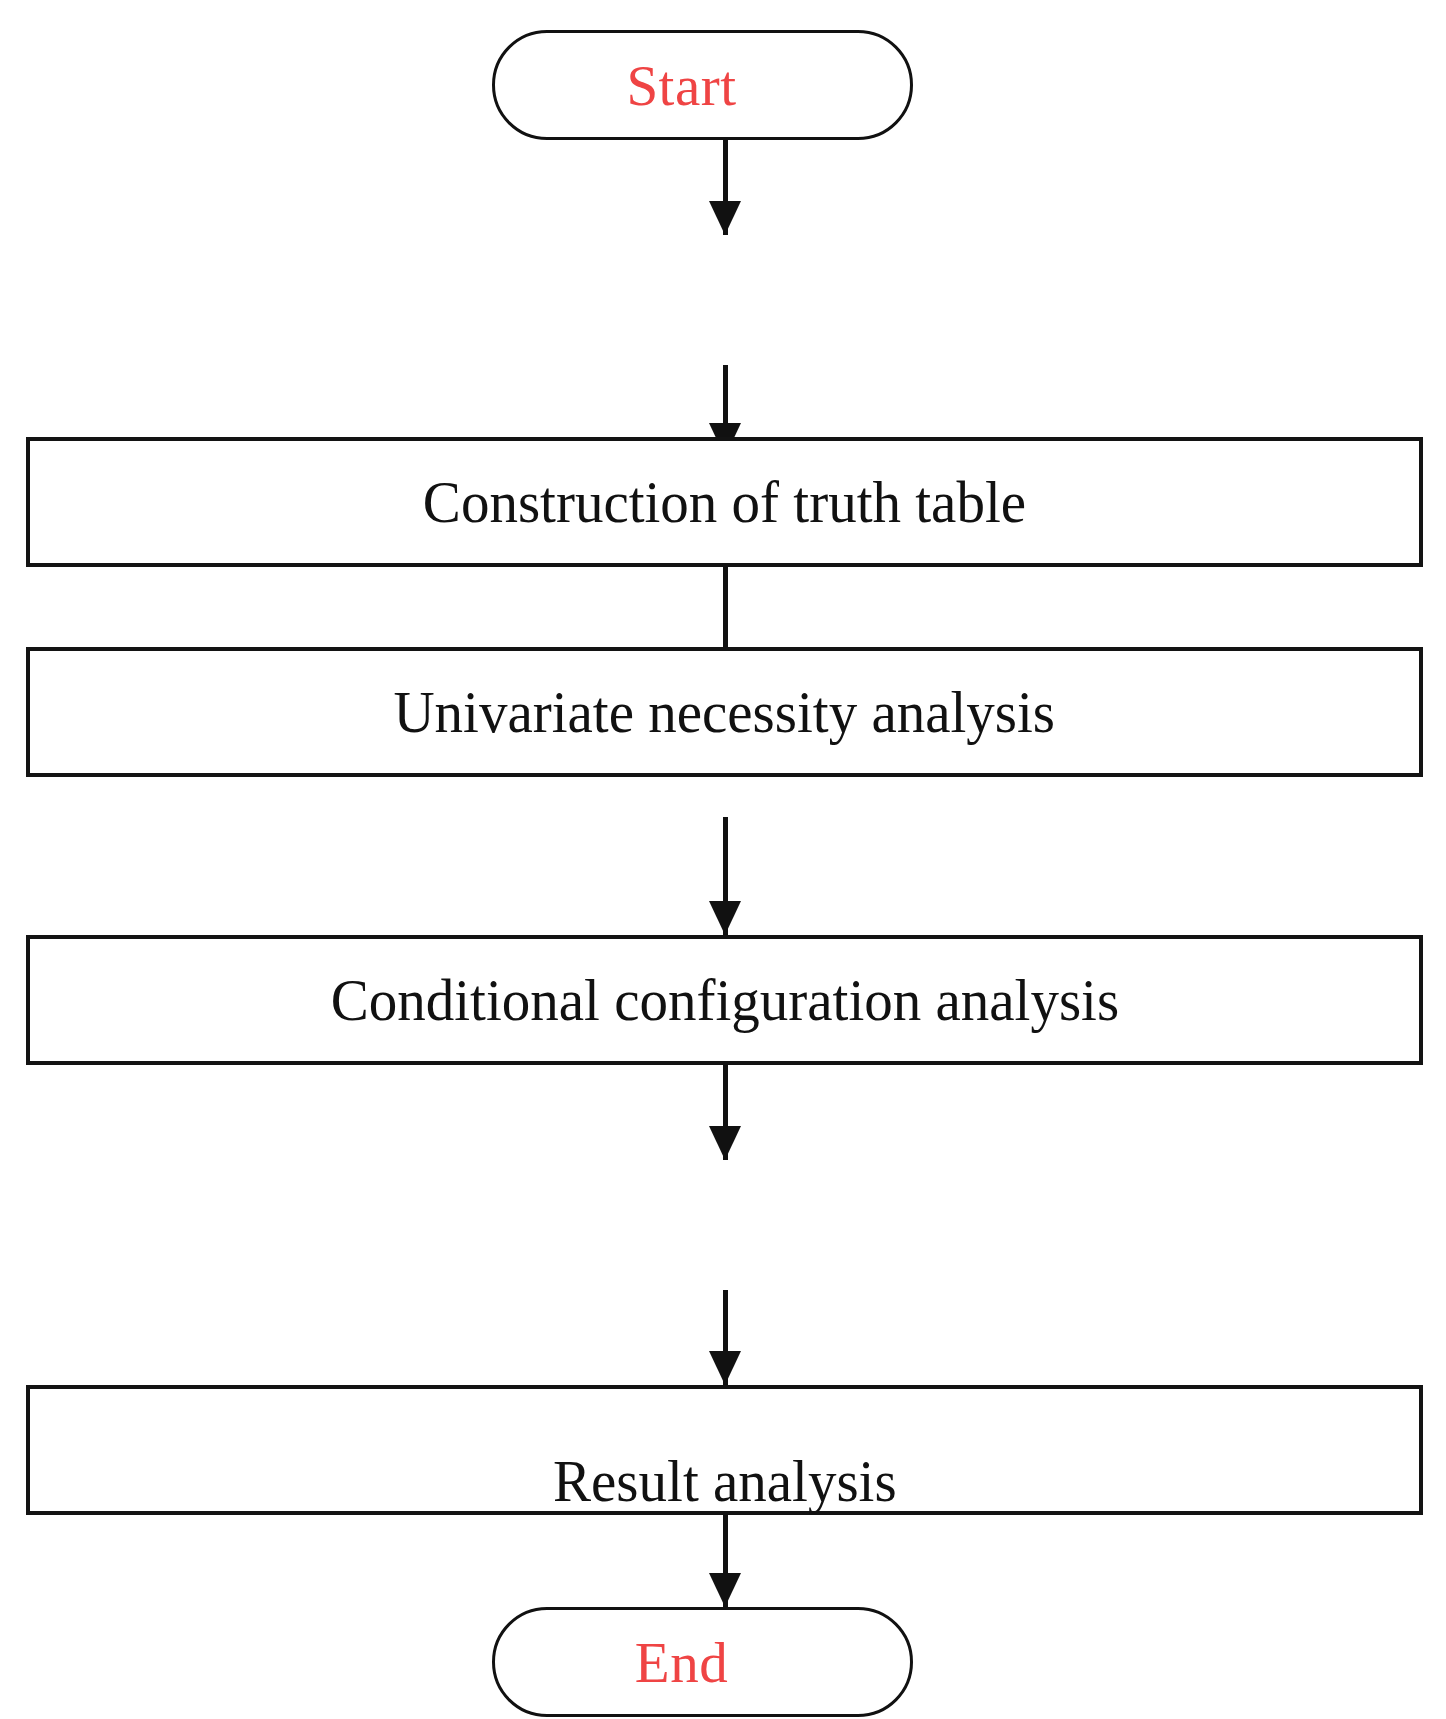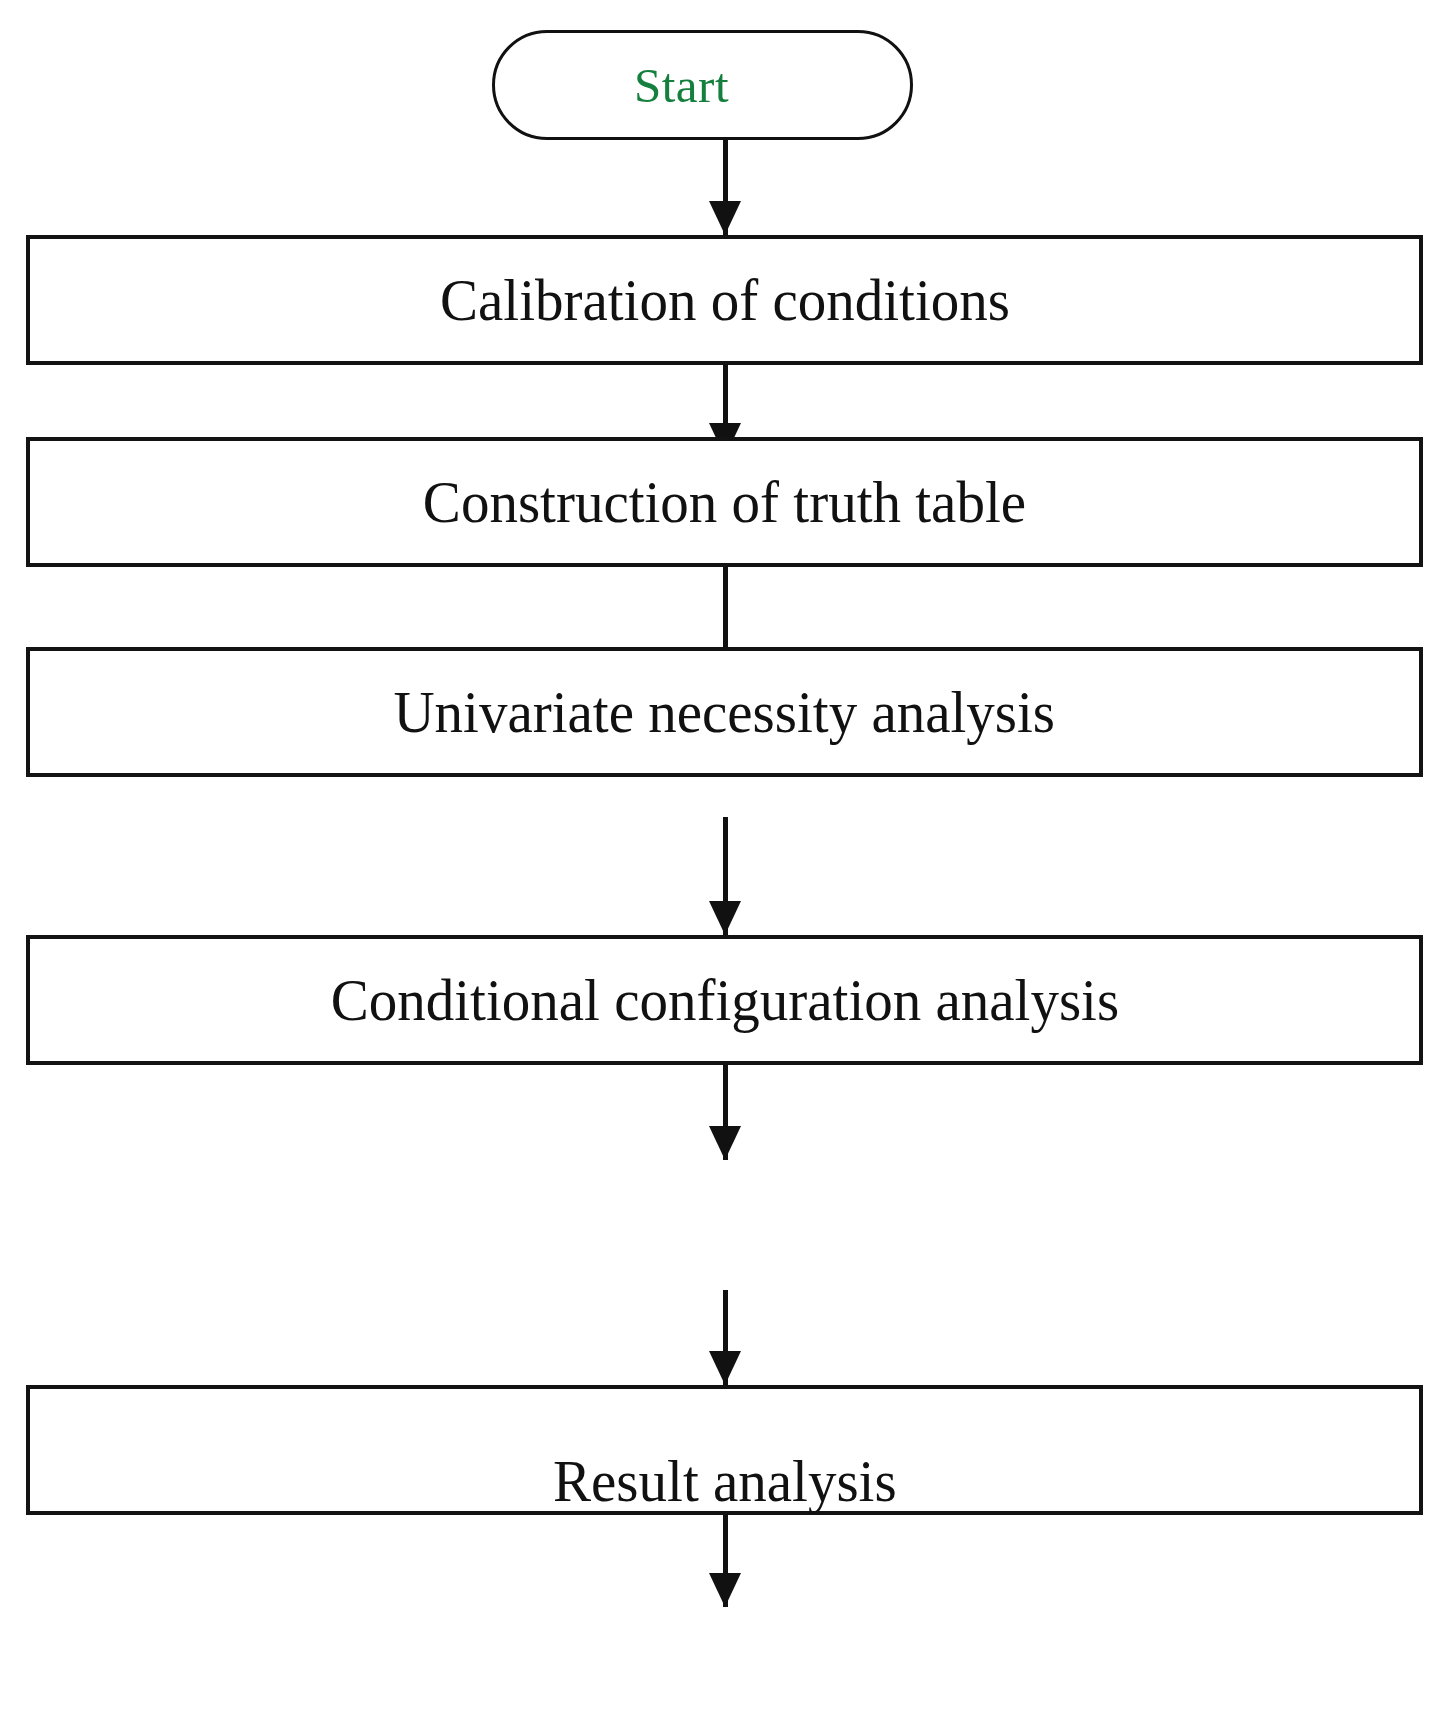--- a/index.html
+++ b/index.html
@@ -25,23 +25,23 @@
     height: 110px;
     box-sizing: border-box;
     border: 3px solid #111111;
     border-radius: 60px;
     background: #ffffff;
     display: flex;
     align-items: center;
     justify-content: center;
   }
   .terminator .node-label {
-    font-size: 49px;
+    font-size: 57px;
     line-height: 1;
-    color: #15803d;
+    color: #ef4444;
     letter-spacing: 0.5px;
     white-space: nowrap;
     transform: translateX(-21px);
   }
 
   
   .process {
     position: absolute;
     left: 26px;
     width: 1397px;
@@ -92,23 +92,20 @@
 
   <div class="terminator" style="top:30px;">
     <span class="node-label">Start</span>
   </div>
 
   <div class="connector" style="top:140px; height:95px;">
     <div class="shaft" style="height:95px;"></div>
     <div class="arrowhead" style="top:61px;"></div>
   </div>
 
-  <div class="process" style="top:235px;">
-    <span class="node-label">Calibration of conditions</span>
-  </div>
 
   <div class="connector" style="top:365px; height:92px;">
     <div class="shaft" style="height:92px;"></div>
     <div class="arrowhead" style="top:58px;"></div>
   </div>
 
   <div class="process" style="top:437px;">
     <span class="node-label">Construction of truth table</span>
   </div>
 
@@ -143,14 +140,17 @@
 
   <div class="process" style="top:1385px;align-items:flex-end;">
     <span class="node-label">Result analysis</span>
   </div>
 
   <div class="connector" style="top:1515px; height:92px;">
     <div class="shaft" style="height:92px;"></div>
     <div class="arrowhead" style="top:58px;"></div>
   </div>
 
+  <div class="terminator" style="top:1607px;">
+    <span class="node-label">End</span>
+  </div>
 
 </div>
 
 </body></html>

